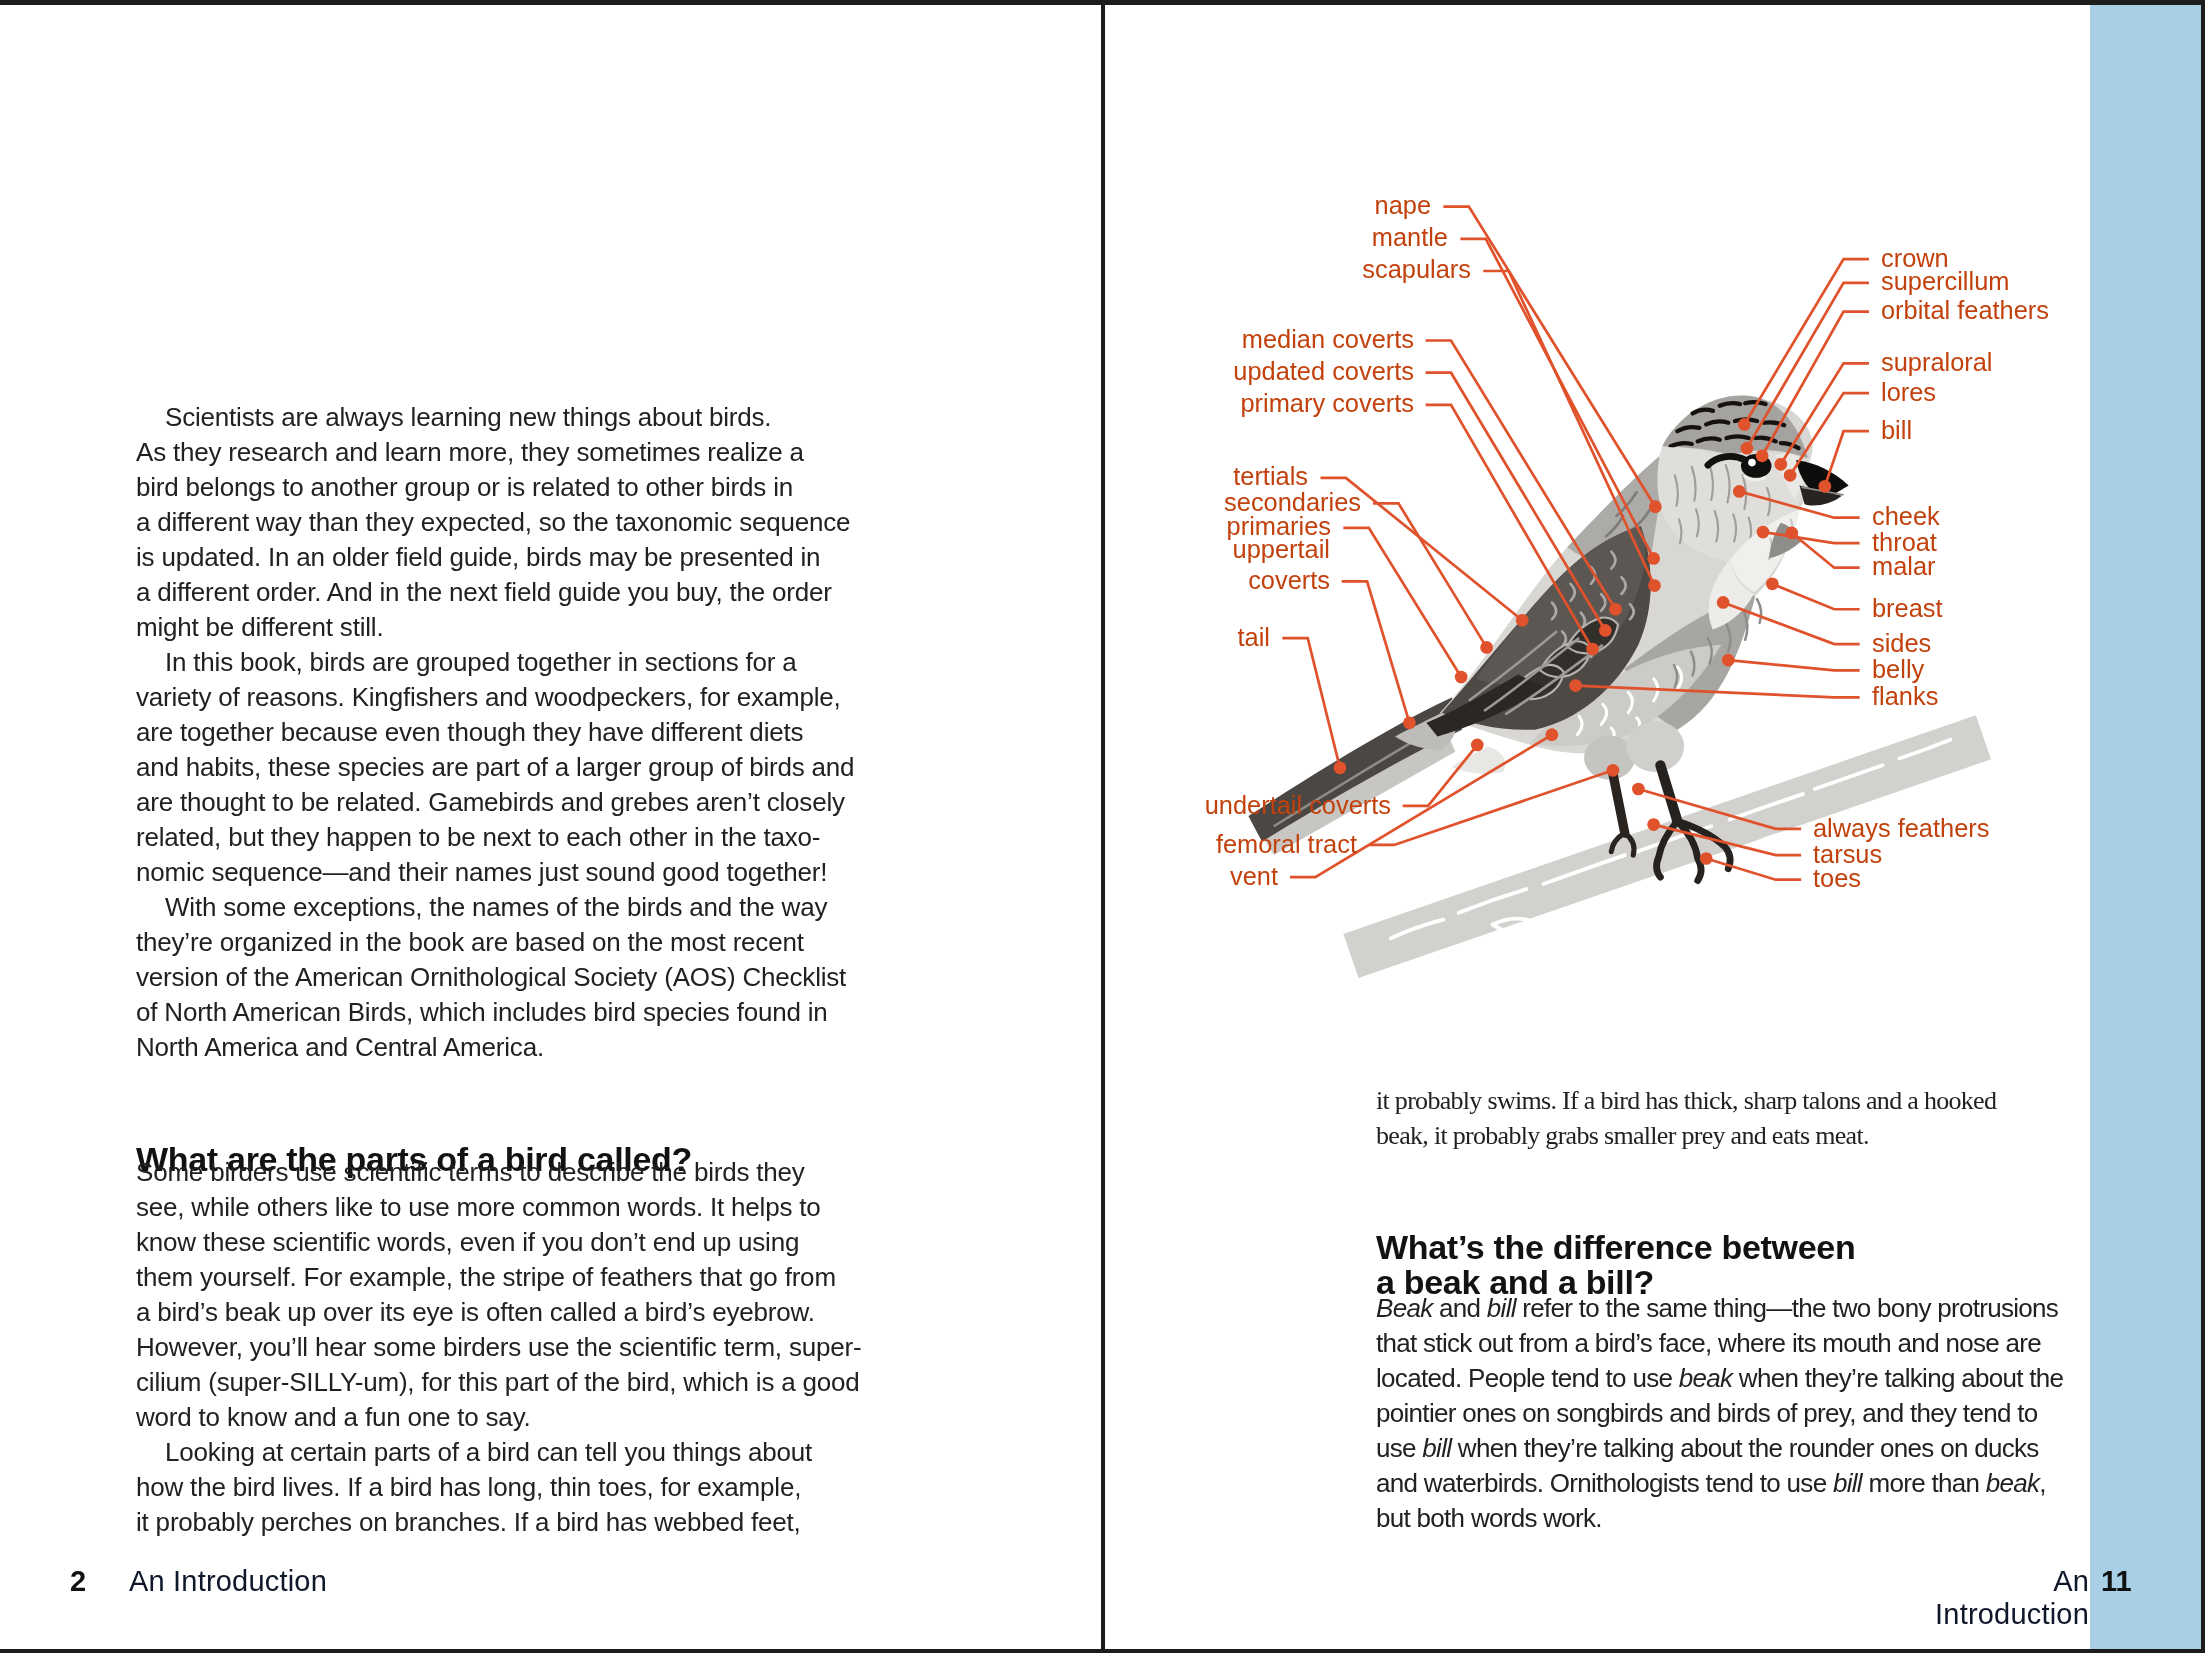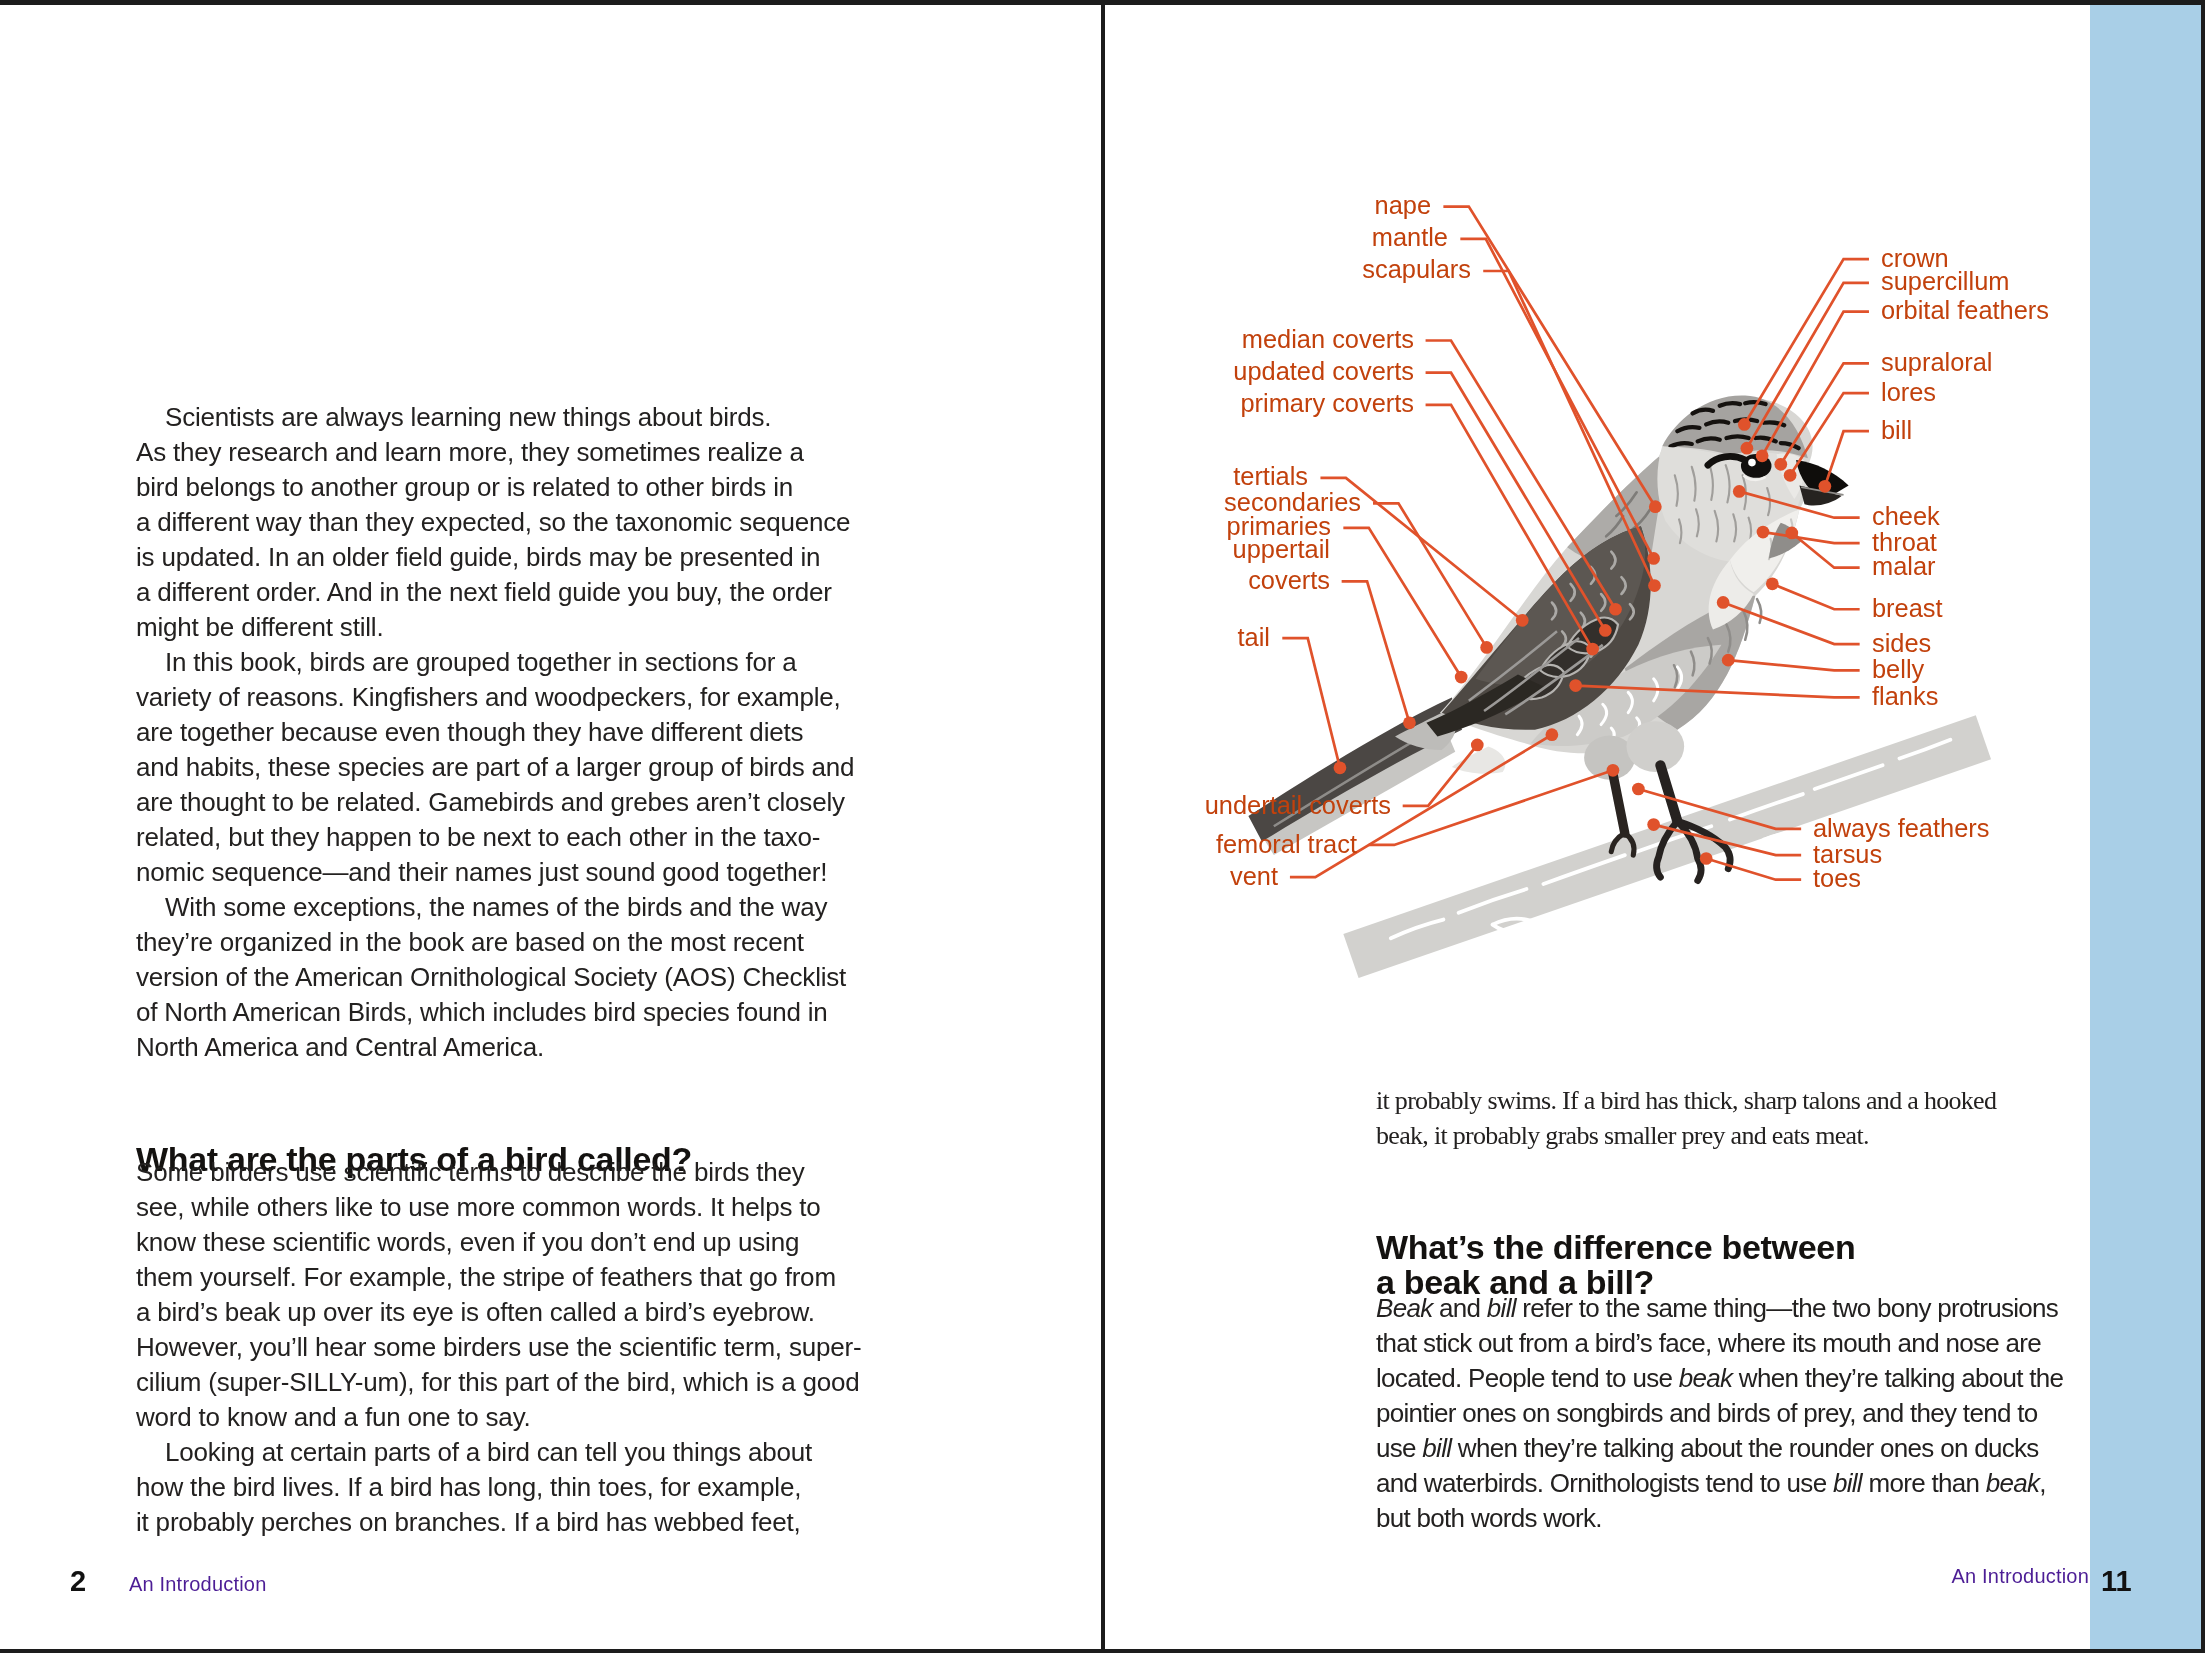--- a/index.html
+++ b/index.html
@@ -27,21 +27,21 @@
   .tline{height:35px;}
   .tline.ind{padding-left:29px;}
   .bodytext em{font-style:italic;}
   #right-stream-1,#right-stream-2{letter-spacing:-0.7px;}
 
   .headline{position:absolute;font-weight:700;font-size:34px;line-height:47px;
             letter-spacing:-0.3px;color:#141210;margin-top:33px;}
 
   .footer{position:absolute;top:1565px;height:34px;}
   .pagenum{font-weight:700;font-size:29px;color:#111;}
-  .sectname{font-size:20px;color:#4c1d95;letter-spacing:0.2px;}
+  .sectname{font-size:29px;color:#0f172a;letter-spacing:0.2px;}
 
   #diagram-labels{position:absolute;left:0;top:0;width:2205px;height:1654px;pointer-events:none;}
   .dlabel{position:absolute;font-size:25.4px;line-height:30.5px;color:#c2410c;white-space:nowrap;}
   .dlabel.left{text-align:right;}
   .dlabel.right{text-align:left;}
   .leader{fill:none;stroke:var(--accent);stroke-width:3.2px;}
   .dot{fill:var(--accent);stroke:none;}
 </style>
 </head>
 <body>

